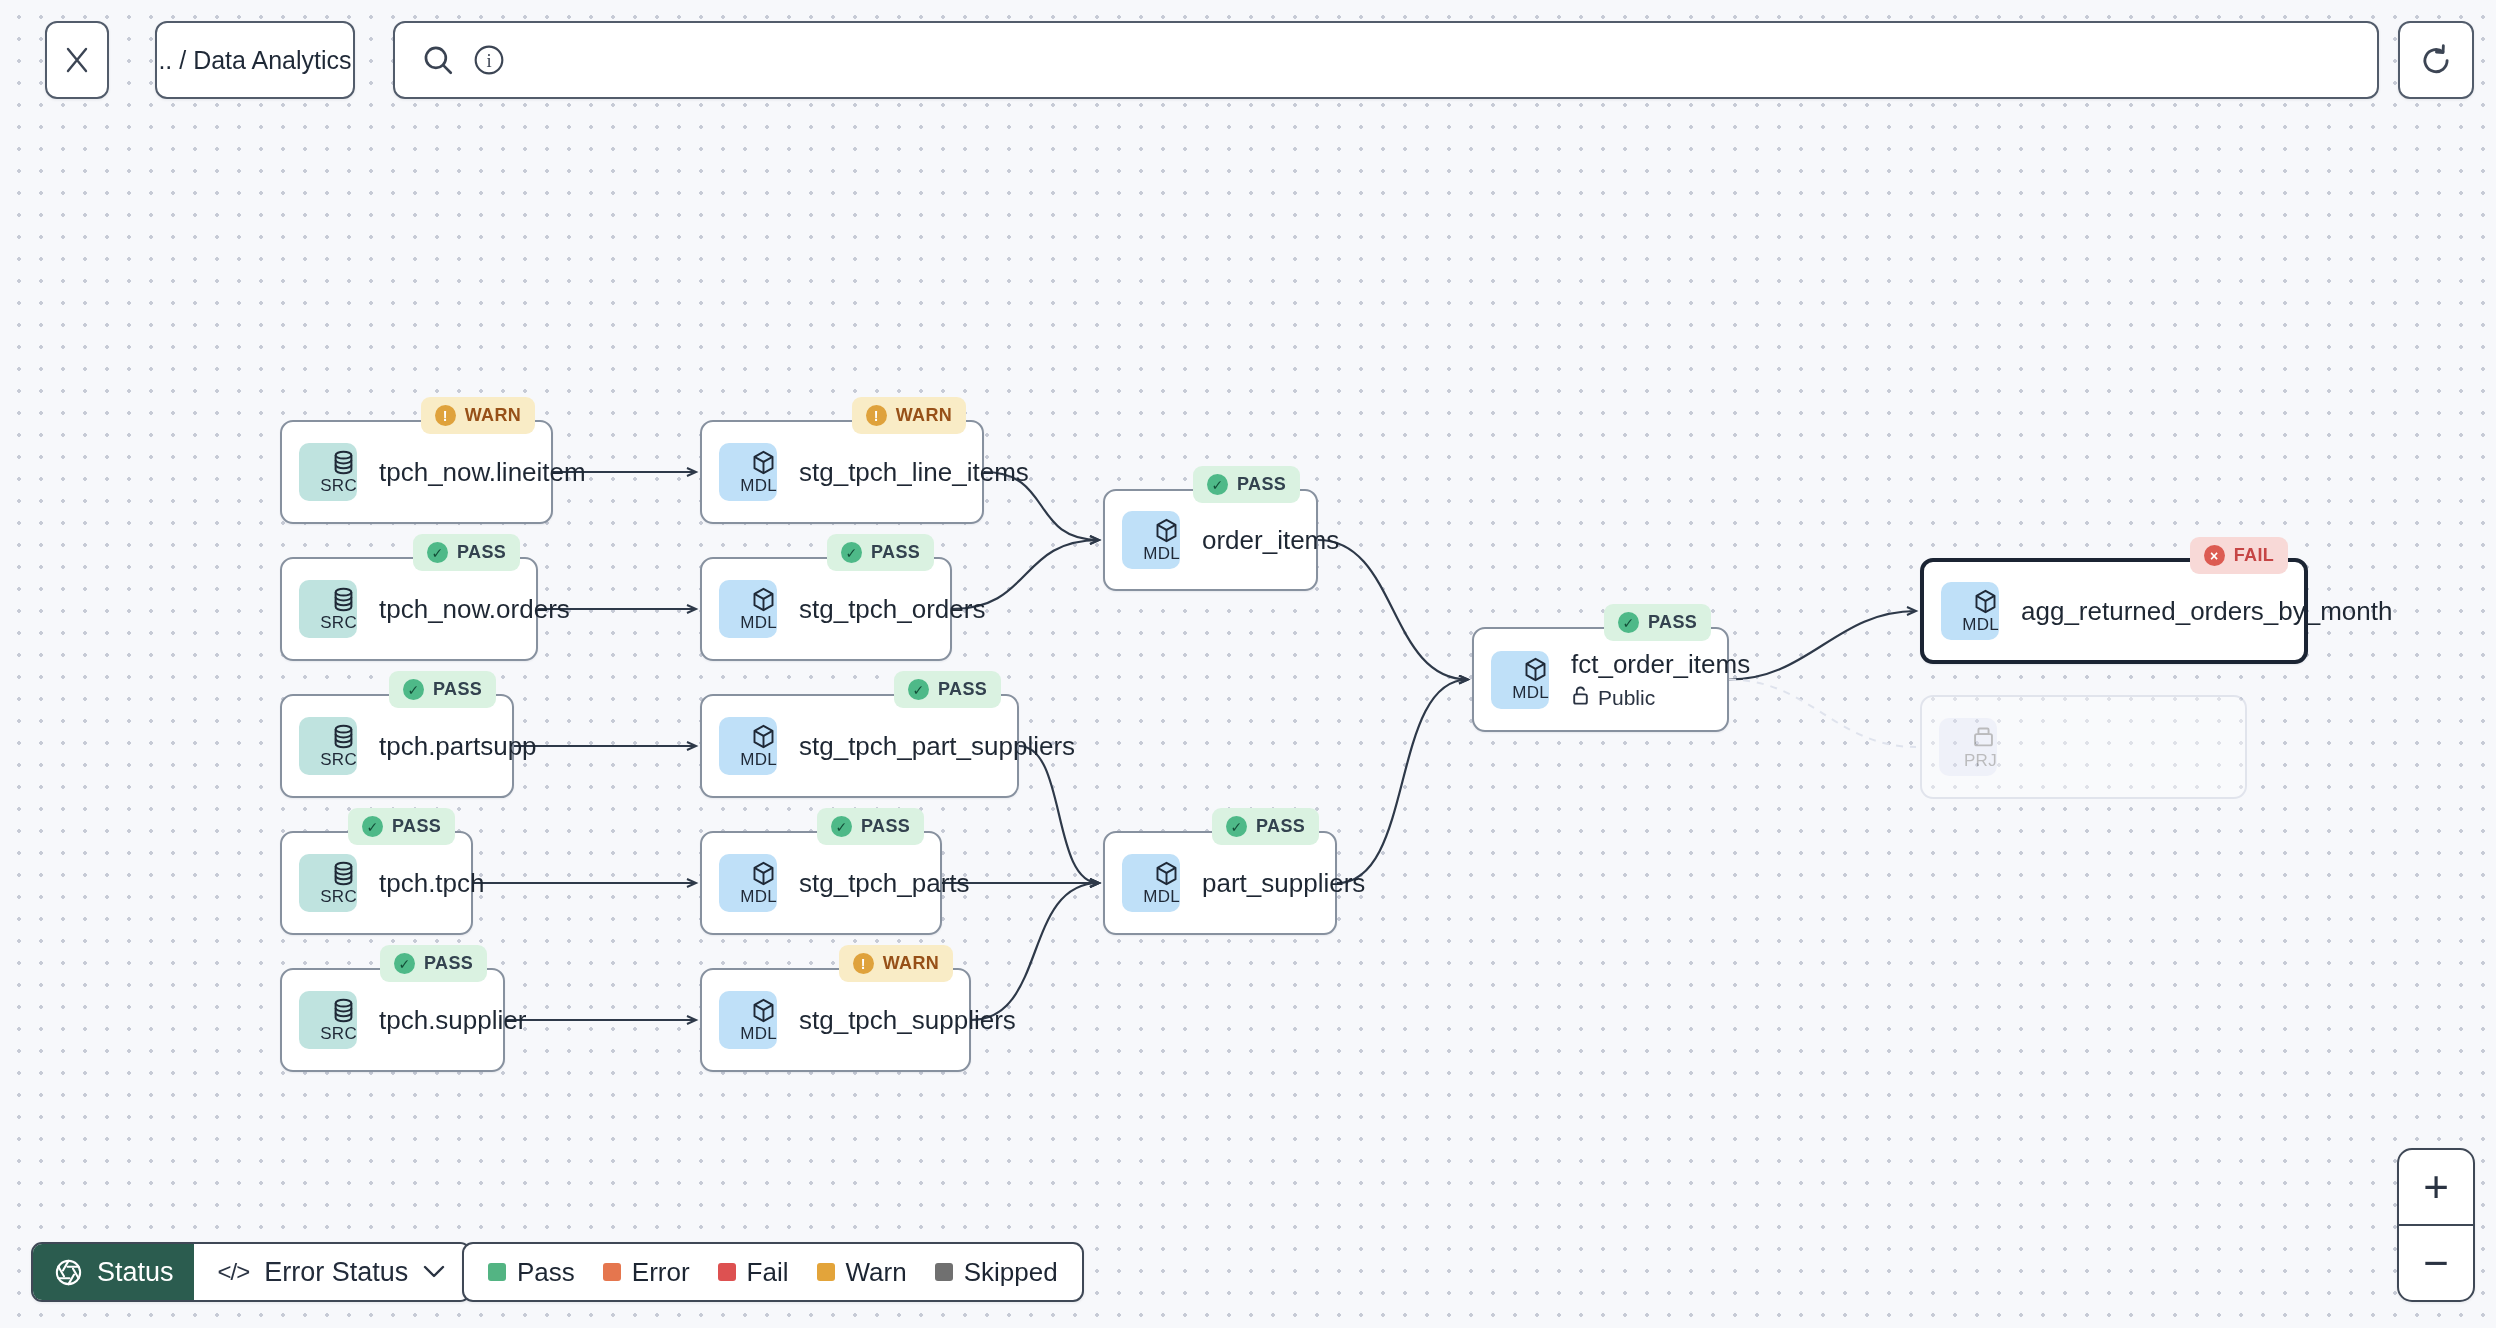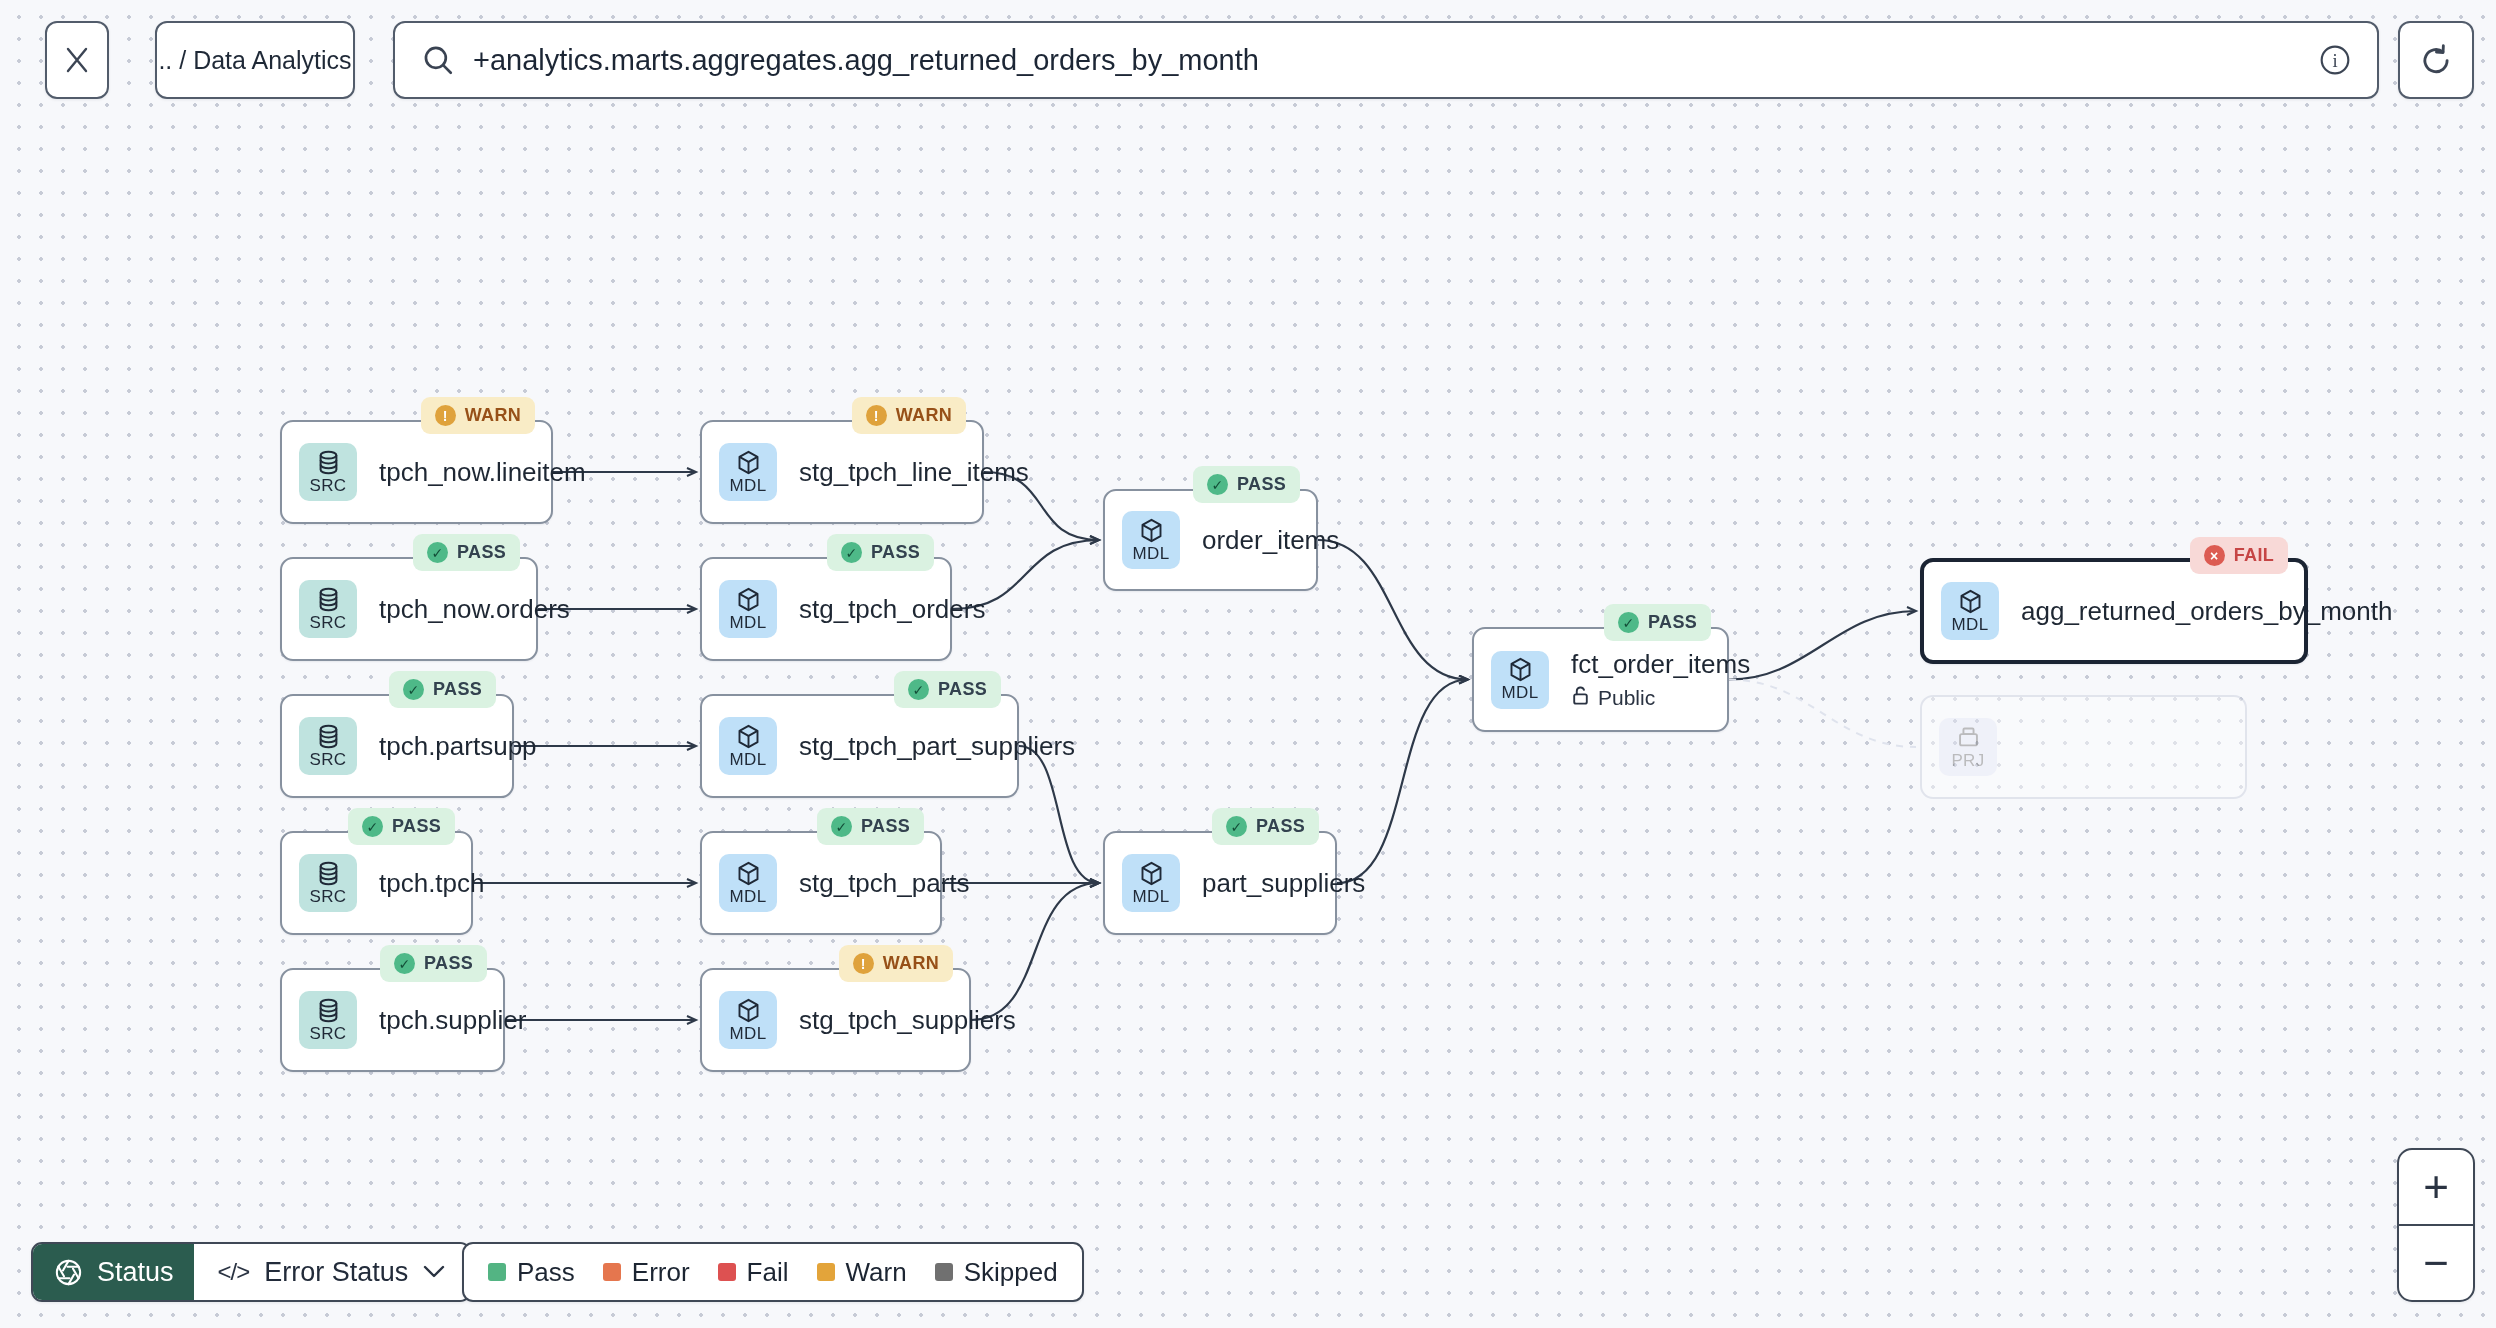--- a/index.html
+++ b/index.html
@@ -45,21 +45,21 @@
   .node {
     position:absolute; background:#fff;
     border:2px solid #87919f; border-radius:13px;
     display:flex; align-items:center; gap:22px; padding-left:17px;
     box-shadow:0 1px 2px rgba(20,30,50,.07);
     cursor:pointer;
   }
   .node.selected { border:4px solid #1b2433; }
   .tile {
     width:58px; height:58px; border-radius:10px; flex:0 0 auto;
-    display:flex; flex-direction:column; align-items:center; justify-content:center;
+    display:flex; flex-direction:column; align-items:flex-end; justify-content:center;
     color:#1f2937;
   }
   .tile-label { font-size:17px; letter-spacing:.3px; margin-top:0px; }
   .nbody { display:flex; flex-direction:column; justify-content:center; gap:5px; min-width:0; }
   .nlabel { font-size:26px; color:#1e2733; white-space:nowrap; }
   .access { display:flex; align-items:center; gap:8px; font-size:21px; color:#2a3342; }
   .badge {
     position:absolute; top:-25px; right:16px; height:37px;
     display:inline-flex; align-items:center; gap:9px; padding:0 14px;
     border-radius:9px; font-size:18px; font-weight:600; letter-spacing:.3px;
@@ -361,21 +361,20 @@
     </svg>
 </div>
 <div class="tbtn crumb-btn">
   <span>.. / Data Analytics</span>
 </div>
 <div class="searchbar">
   <svg class="icon" width="34" height="34" viewBox="0 0 24 24" fill="none" stroke="#3a4352" stroke-width="1.9" stroke-linecap="round">
       <circle cx="10.5" cy="10.5" r="7"></circle>
       <path d="M15.8 15.8 L21 21"></path>
     </svg>
-  <input type="text" value="+analytics.marts.aggregates.agg_returned_orders_by_month" style="">
   <svg class="icon" width="32" height="32" viewBox="0 0 24 24" fill="none" stroke="#3c4554" stroke-width="1.6">
       <circle cx="12" cy="12" r="10"></circle>
       <text x="12" y="17" text-anchor="middle" font-family="Liberation Serif, DejaVu Serif, serif" font-size="14" fill="#3c4554" stroke="none">i</text>
     </svg>
 </div>
 <div class="tbtn refresh-btn">
   <svg class="icon" width="36" height="36" viewBox="0 0 24 24" fill="none" stroke="#3c4554" stroke-width="1.9" stroke-linecap="round" stroke-linejoin="round">
       <path d="M16.6 6.6 A 7.4 7.4 0 1 0 19.4 12.4"></path>
       <polyline points="16.9,2.5 16.7,7.0 12.3,6.7"></polyline>
     </svg>

